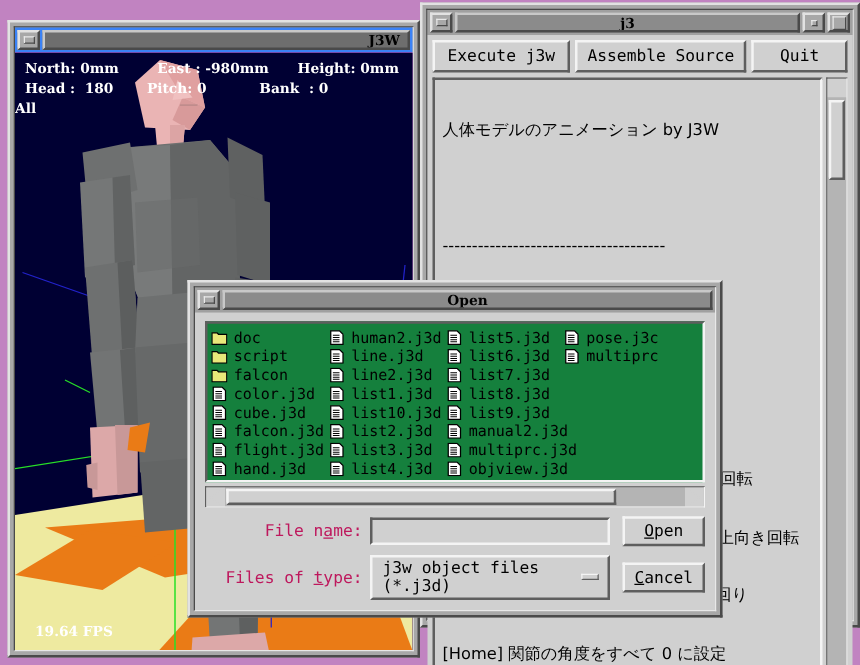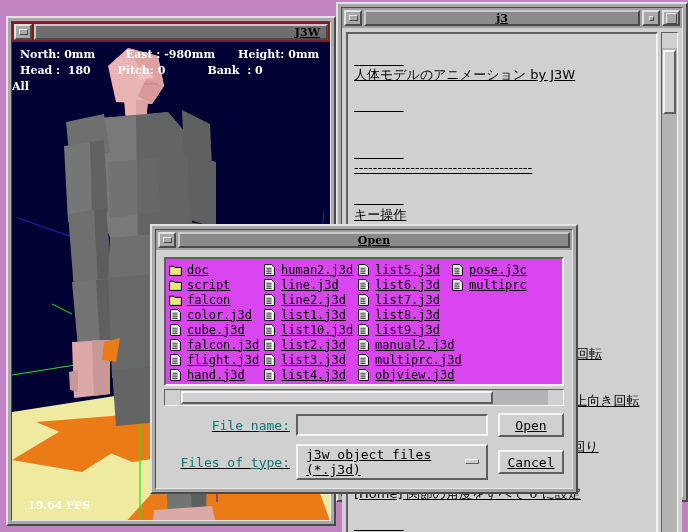--- a/index.html
+++ b/index.html
@@ -17,27 +17,27 @@
     background: #a8a8a8;
     border-top: 2px solid #e2e2e2; border-left: 2px solid #e2e2e2;
     border-right: 2px solid #4a4a4a; border-bottom: 2px solid #4a4a4a;
     padding: 3px;
   }
   .mwm-inner {
     width: 100%; height: 100%;
     border-top: 1px solid #4a4a4a; border-left: 1px solid #4a4a4a;
     border-right: 1px solid #e8e8e8; border-bottom: 1px solid #e8e8e8;
     background: #9a9a9a;
-    display: flex; flex-direction: column; text-decoration: underline;
+    display: flex; flex-direction: column;
   }
   .titlebar {
     height: 20px; display: flex; align-items: center;
     background: #a0a0a0; flex: 0 0 auto; padding: 1px;
   }
-  .titlebar.inactive { background: #7f1d1d; }
+  .titlebar.inactive { background: #3b82f6; }
   .tb-btn {
     width: 18px; height: 16px; margin: 0 1px;
     background: #a8a8a8;
     border-top: 2px solid #e2e2e2; border-left: 2px solid #e2e2e2;
     border-right: 2px solid #4a4a4a; border-bottom: 2px solid #4a4a4a;
     display: flex; align-items: center; justify-content: center;
     flex: 0 0 auto;
   }
   .tb-minbox {
     width: 9px; height: 6px; background: #a8a8a8;
@@ -164,35 +164,35 @@
     background: #d0d0d0;
     border-top: 2px solid #f4f4f4; border-left: 2px solid #f4f4f4;
     border-right: 2px solid #5e5e5e; border-bottom: 2px solid #5e5e5e;
     display: flex; align-items: center; justify-content: center;
   }
   #list-wrap {
     flex: 1 1 auto; display: flex; flex-direction: column; min-height: 0;
   }
   #list-box {
     flex: 1 1 auto; min-height: 0; overflow: hidden; position: relative;
-    background: #d946ef;
+    background: #15803d;
     border-top: 2px solid #5e5e5e; border-left: 2px solid #5e5e5e;
     border-right: 2px solid #f4f4f4; border-bottom: 2px solid #f4f4f4;
     padding: 3px 0 0 3px;
   }
   #list-cols { display: flex; gap: 0; }
   .lcol { width: 94px; flex: 0 0 auto; }
   .litem {
     height: 15px; display: flex; align-items: center;
     font: 12px "DejaVu Sans Mono", monospace; color: #000; white-space: nowrap;
   }
   .ico { width: 13px; height: 12px; margin-right: 5px; flex: 0 0 auto; }
   #fname-row, #ftype-row { display: flex; align-items: center; flex: 0 0 auto; margin-top: 7px; }
   .dlg-label {
-    font: 13px "DejaVu Sans Mono", monospace; color: #0f766e; text-align: right;
+    font: 13px "DejaVu Sans Mono", monospace; color: #be185d; text-align: right;
     width: 126px; flex: 0 0 auto; margin-right: 6px; white-space: nowrap;
   }
   #fname-field {
     flex: 1 1 auto; height: 22px;
     background: #d0d0d0;
     border-top: 2px solid #5e5e5e; border-left: 2px solid #5e5e5e;
     border-right: 2px solid #f4f4f4; border-bottom: 2px solid #f4f4f4;
     font: 13px "DejaVu Sans Mono", monospace; color: #000;
     display: flex; align-items: center; padding: 0 4px;
   }
@@ -322,20 +322,25 @@
         <div class="tb-title">j3</div>
         <div class="tb-btn">
             <div class="tb-dot"></div>
           </div>
         <div class="tb-btn">
             <div class="tb-maxbox"></div>
           </div>
       </div>
 
       <div id="j3-body">
+        <div id="j3-tabs">
+          <div class="j3-tab" id="tab-exec">Execute j3w</div>
+          <div class="j3-tab" id="tab-asm">Assemble Source</div>
+          <div class="j3-tab" id="tab-quit">Quit</div>
+        </div>
 
         <div id="j3-textwrap">
           <div id="j3-textarea">
             <span class="tl">人体モデルのアニメーション by J3W</span>
             <span class="tl"></span>
             <span class="tl">--------------------------------------</span>
             <span class="tl">キー操作</span>
             <span class="tl">--------------------------------------</span>
             <span class="tl">【 関節の操作 】</span>
             <span class="tl">[LEFT]  左回転                [RIGHT] 右回転</span>

